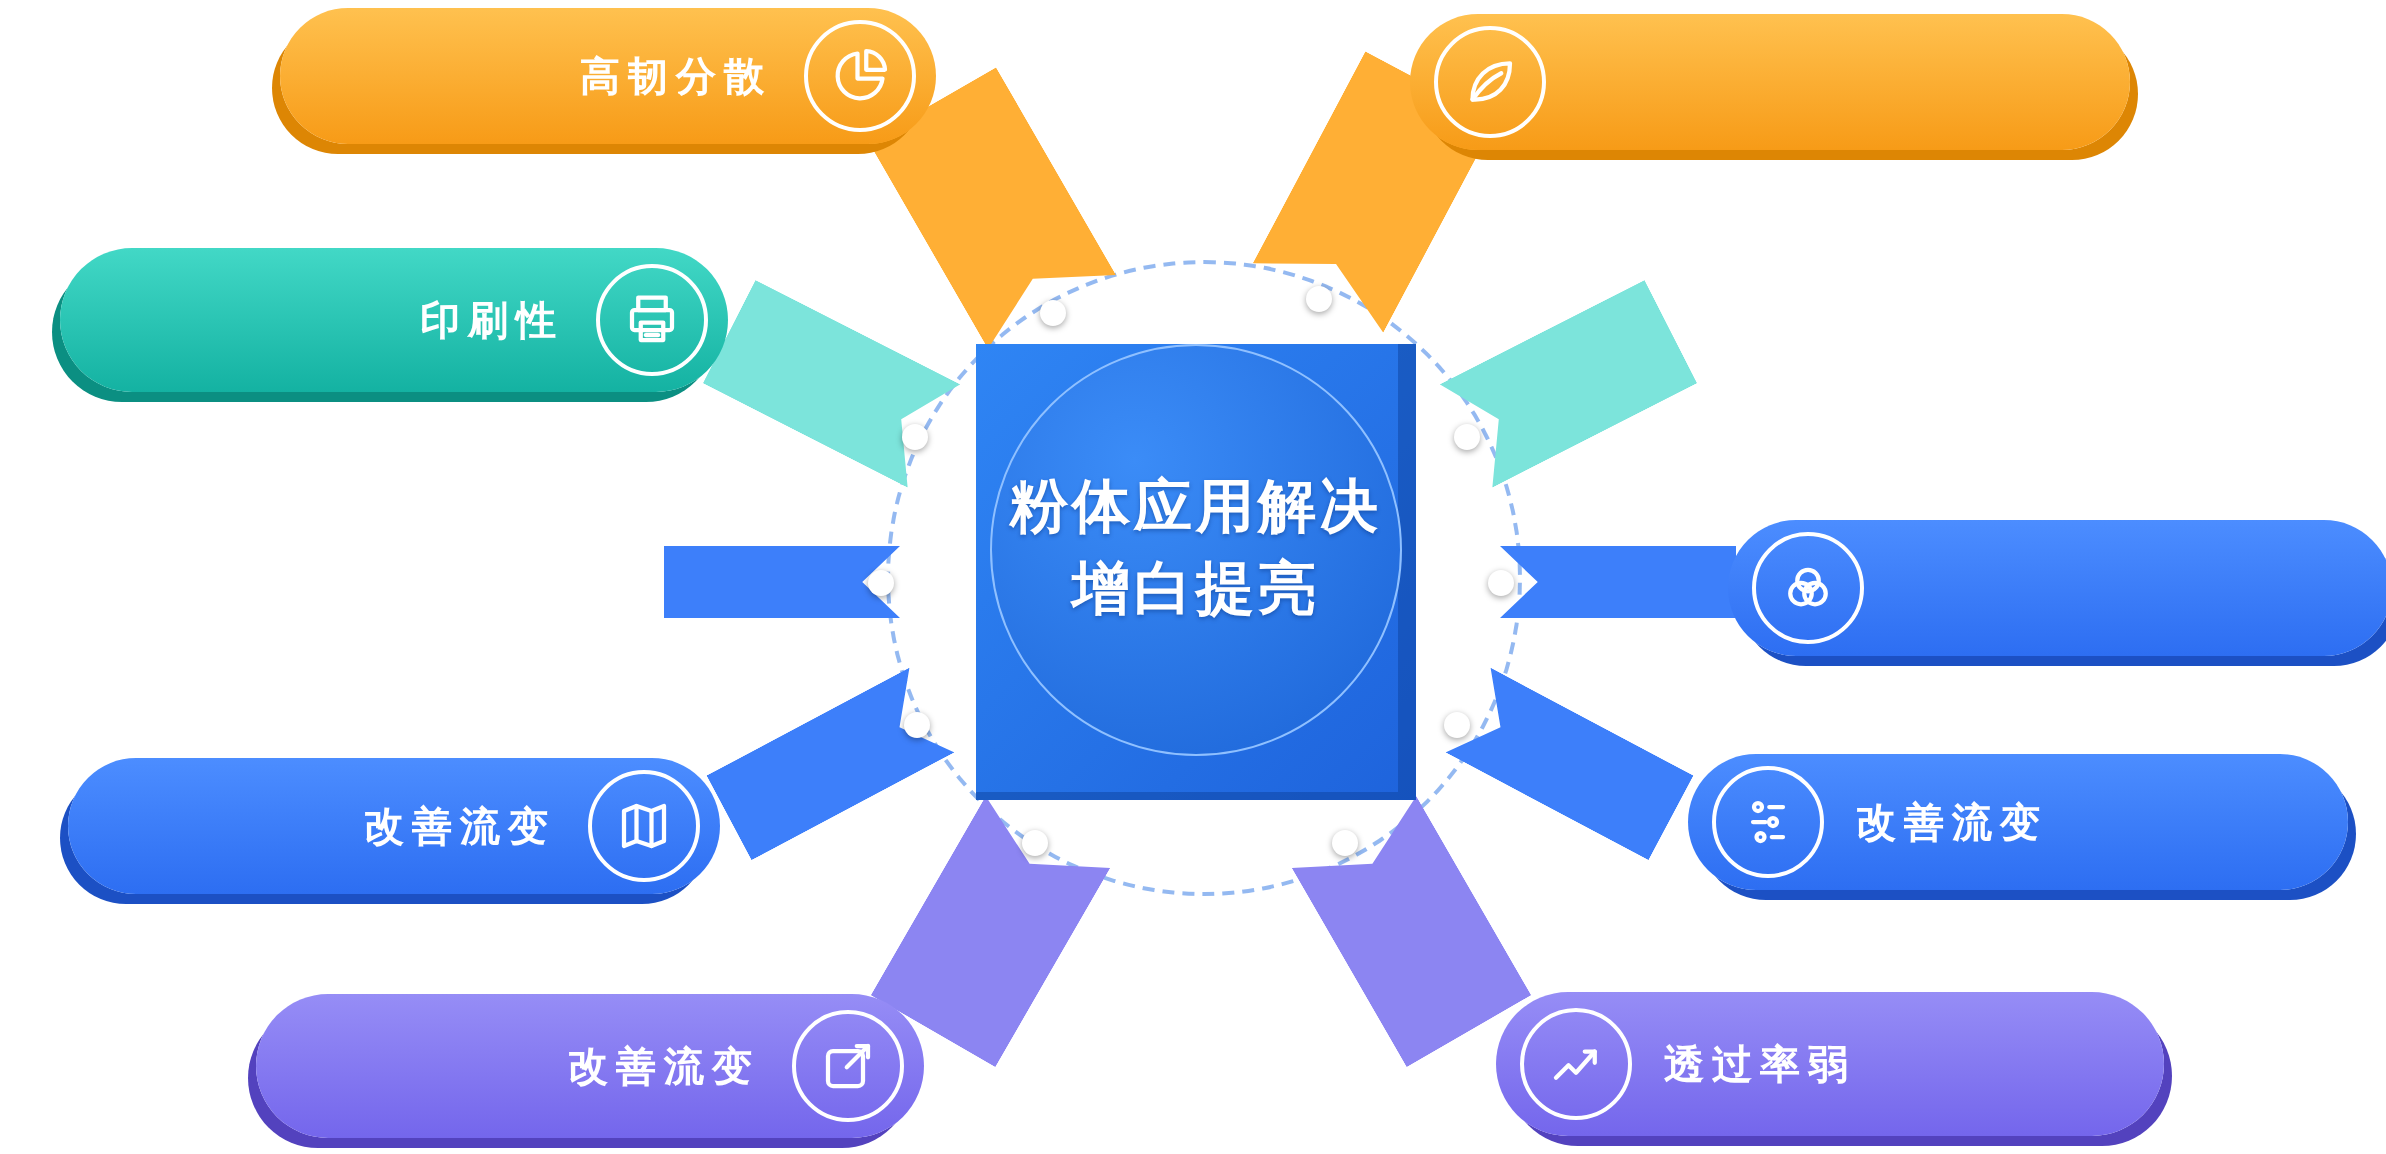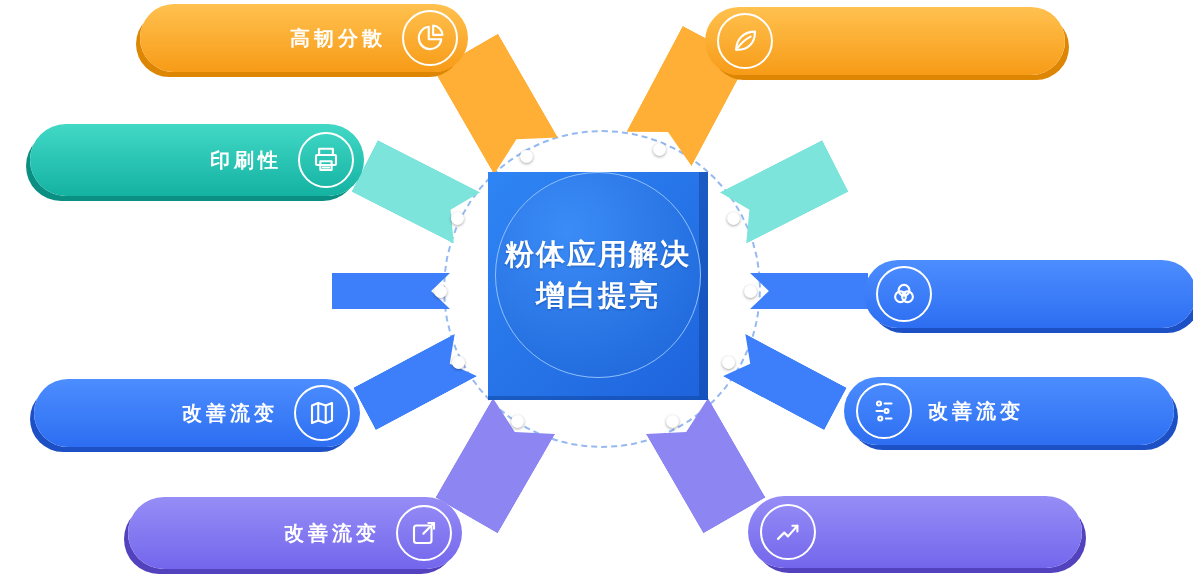--- a/index.html
+++ b/index.html
@@ -196,15 +196,16 @@
     <span class="pill-label">改善流变</span>
   </div>
 
   <div class="pill right" id="p-trans" style="--from: #968DF6; --to: #7466EC; --shadow: #5342BE; --conn: #8C85F2;">
     <span class="icon-ring">
       <svg width="30" height="30" viewBox="0 0 24 24">
           <path d="M4 17.5l5-5 3 3 7.5-8.5"></path>
           <path d="M15.5 7h4v4.5"></path>
         </svg>
     </span>
+    <span class="pill-label">透过率弱</span>
   </div>
 
 </div>
 
 </body></html>

